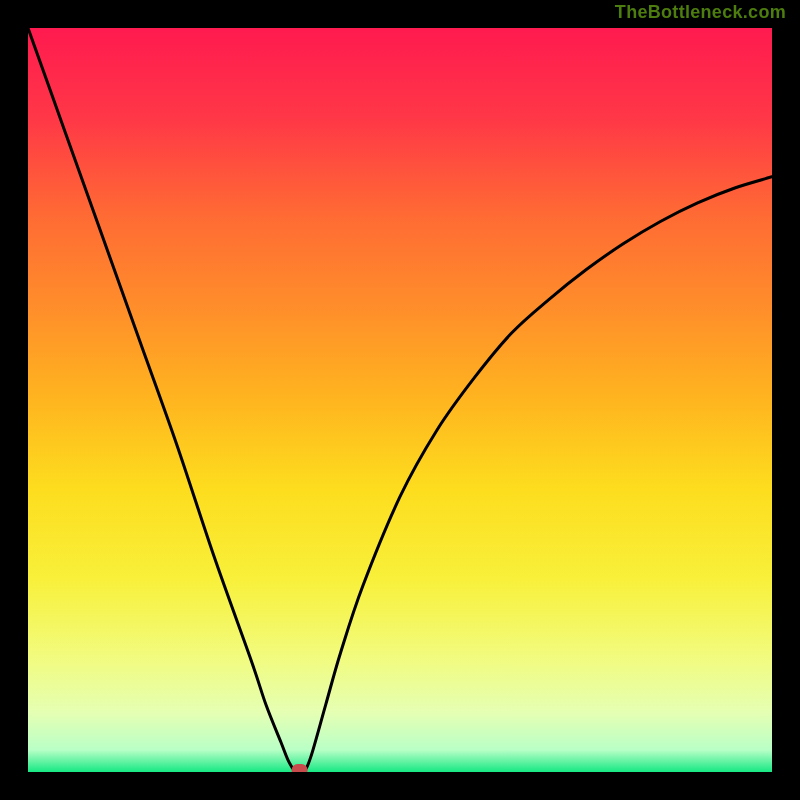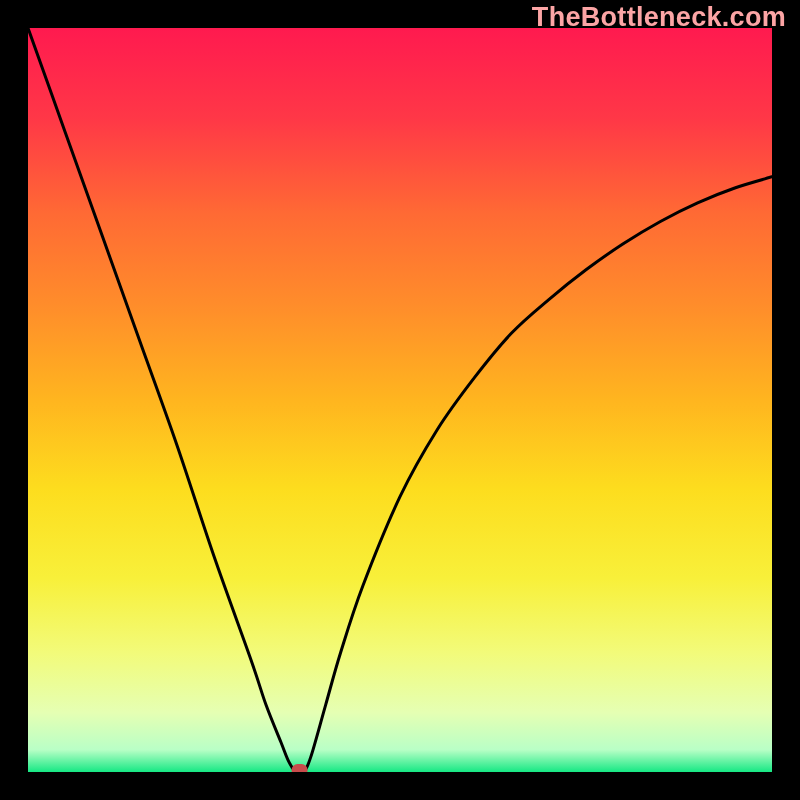--- a/index.html
+++ b/index.html
@@ -13,22 +13,22 @@
   }
   .frame {
     position: relative;
     width: 800px;
     height: 800px;
   }
   .watermark {
     position: absolute;
     top: 2px;
     right: 14px;
-    color: #fca5a5;
-    font-size: 27px;
+    color: #4d7c0f;
+    font-size: 18px;
     font-weight: 600;
     letter-spacing: 0.3px;
     z-index: 5;
   }
   .plot-area {
     position: absolute;
     left: 28px;
     top: 28px;
     width: 744px;
     height: 744px;

